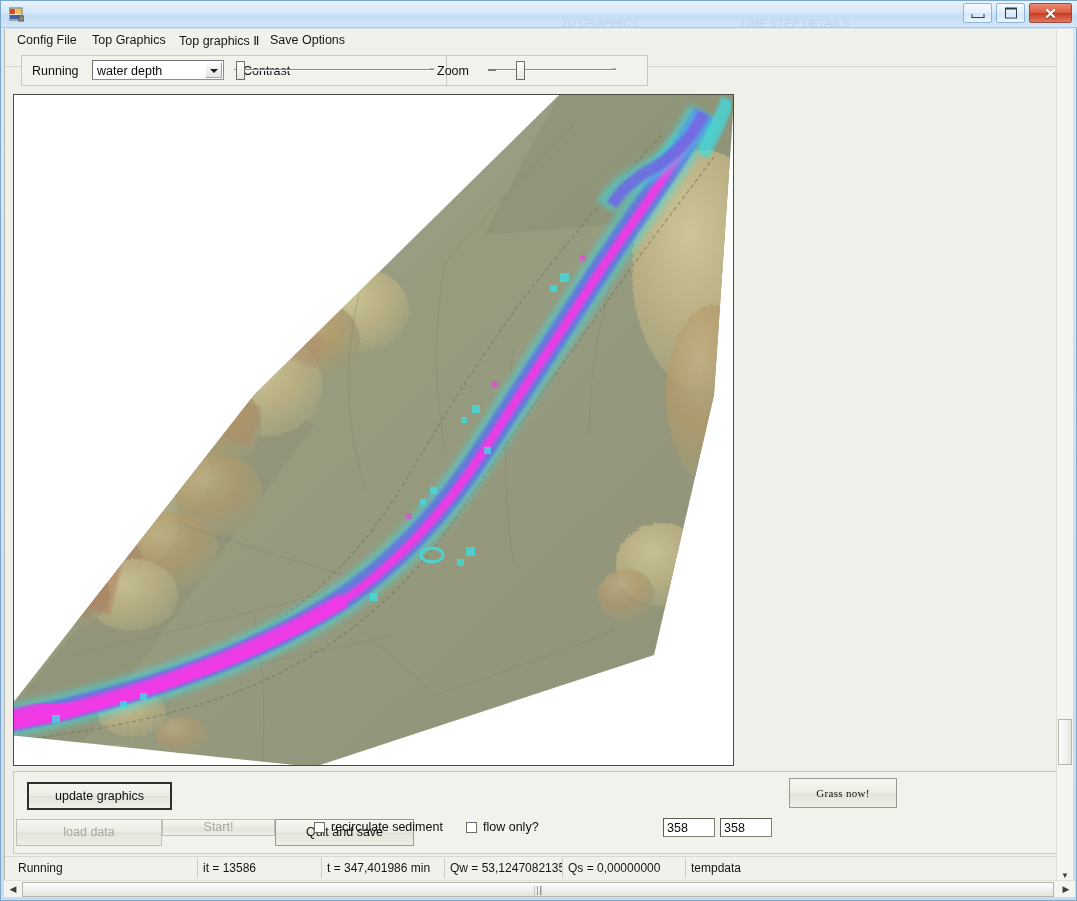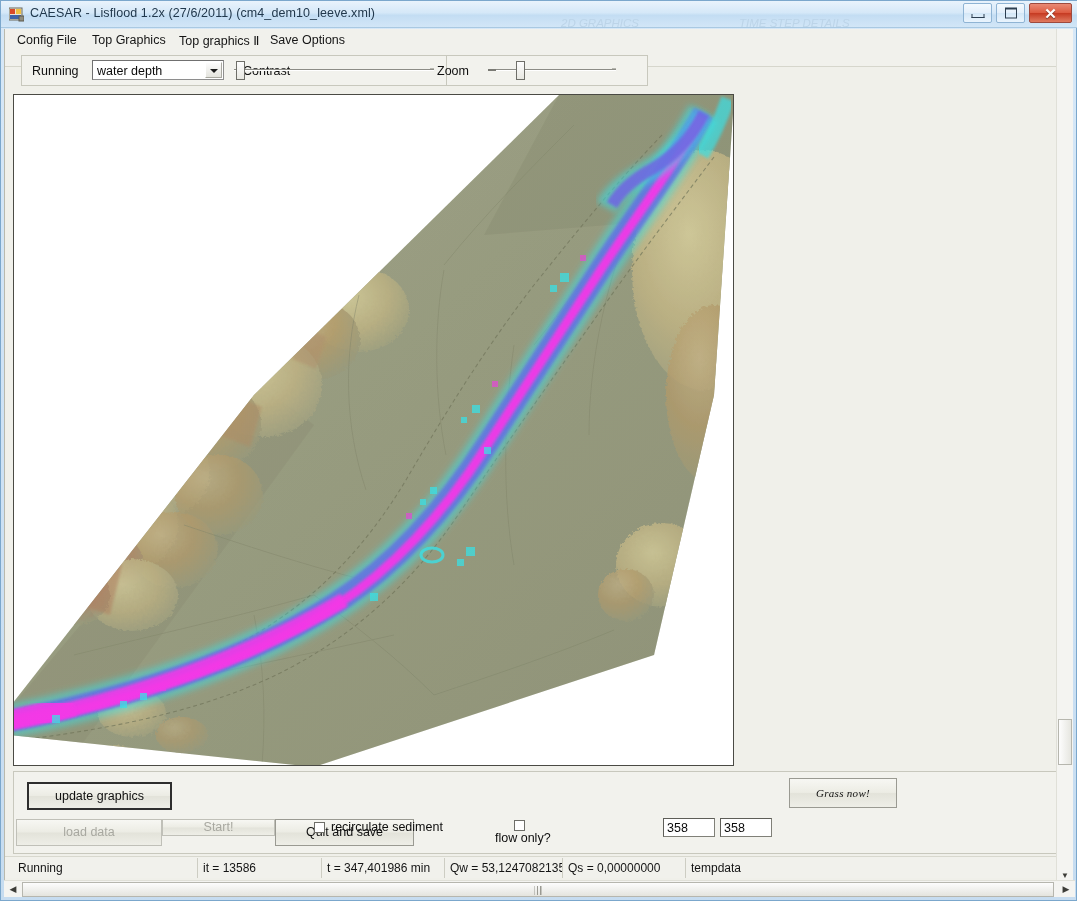--- a/index.html
+++ b/index.html
@@ -246,21 +246,21 @@
     color: #101010;
     font-size: 12.5px;
     font-family: "Liberation Sans", sans-serif;
     text-align: center;
     cursor: default;
     line-height: 1;
     display: flex; align-items: center; justify-content: center;
   }
   .btn.strong { border: 2px solid #2e2e2e; }
   .btn.disabled { color: #a8a8a0; border-color: #c0c0b8; }
-  .btn.script { font-family: "Liberation Serif", serif; font-style: italic; font-size: 11px; letter-spacing: .3px; }
+  .btn.script { font-family: "Liberation Serif", serif; font-size: 11px; letter-spacing: .3px; }
 
   #btn-update   { left: 13px;  top: 10px;  width: 145px; height: 28px; }
   #btn-loaddata { left: 2px;   top: 47px;  width: 146px; height: 27px; }
   #btn-start    { left: 148px; top: 47px;  width: 113px; height: 17px; }
   #btn-quit     { left: 261px; top: 47px;  width: 139px; height: 27px; }
   #btn-grass    { left: 775px; top: 6px;   width: 108px; height: 30px; }
   #btn-gearth   { left: 893px; top: 6px;   width: 155px; height: 31px; }
 
   .checkbox {
     position: absolute;
@@ -270,21 +270,21 @@
   }
   .checkbox .box {
     width: 11px; height: 11px;
     box-sizing: border-box;
     background: #ffffff;
     border: 1px solid #6e6e68;
     margin-right: 6px;
     flex: 0 0 auto;
   }
   #chk-recirculate { left: 300px; top: 48px; }
-  #chk-flowonly    { left: 481px; top: 48px; flex-direction: column; }
+  #chk-flowonly    { left: 452px; top: 48px; }
   #chk-viewtabs    { left: 404px; top: 87px; }
 
   .numfield {
     position: absolute;
     box-sizing: border-box;
     background: #ffffff;
     border: 1px solid #808078;
     border-top-color: #5e5e58;
     border-left-color: #5e5e58;
     font-size: 12.5px;
@@ -382,21 +382,20 @@
 <div id="window">
 
   <div id="titlebar">
     <svg id="title-icon" viewBox="0 0 15 15">
       <rect x="0" y="1" width="13" height="12" fill="#e8e3d2" stroke="#6d6a5c"></rect>
       <rect x="1" y="2" width="5" height="5" fill="#d94a2a"></rect>
       <rect x="7" y="2" width="5" height="5" fill="#f0c040"></rect>
       <rect x="1" y="8" width="11" height="4" fill="#3f63a8"></rect>
       <rect x="10" y="9" width="5" height="5" fill="#8f8c7d" stroke="#5c5a4f"></rect>
     </svg>
-    <div id="title-text">CAESAR - Lisflood 1.2x (27/6/2011) (cm4_dem10_leeve.xml)</div>
     <div class="ghost-text" id="ghost1">2D GRAPHICS</div>
     <div class="ghost-text" id="ghost2">TIME STEP DETAILS</div>
 
     <div class="winbtn" id="btn-min">
       <span class="winbtn-glyph"></span>
     </div>
     <div class="winbtn" id="btn-max">
       <span class="winbtn-glyph"></span>
     </div>
     <div class="winbtn" id="btn-close">

